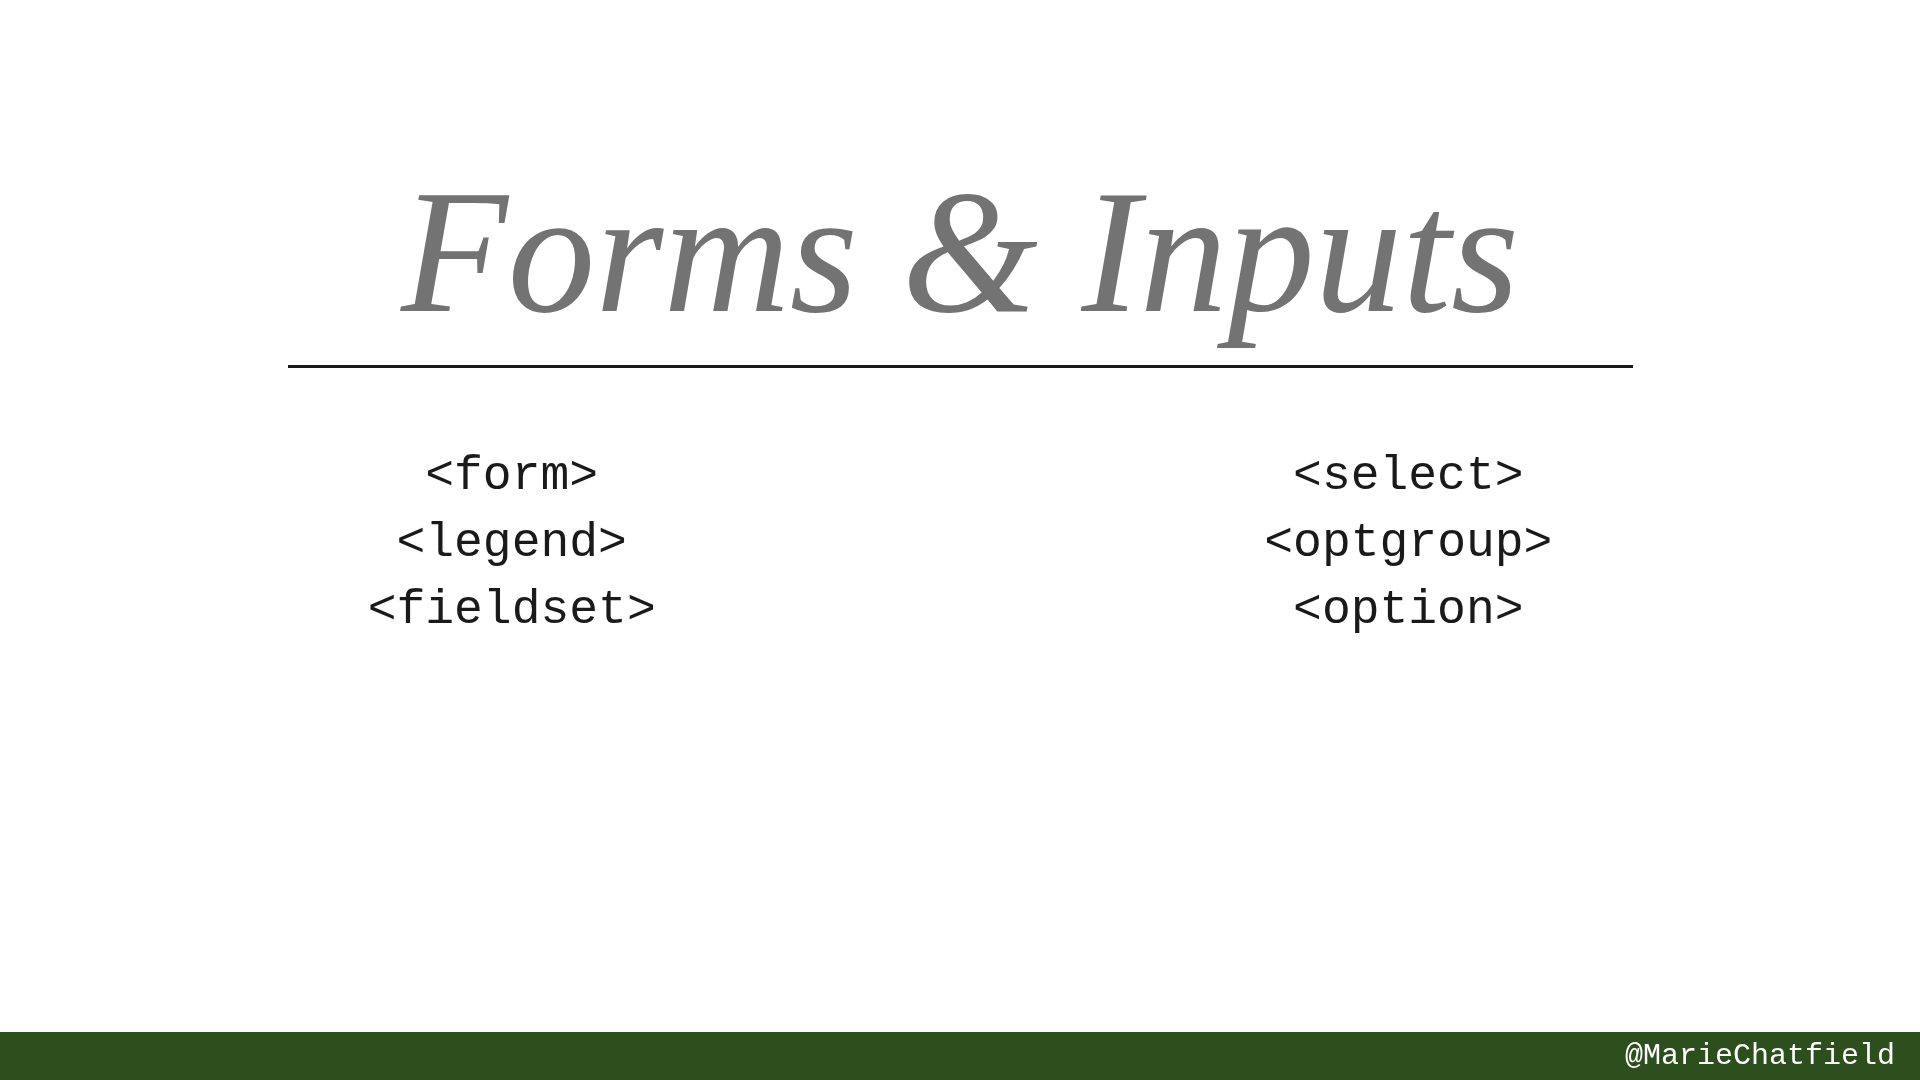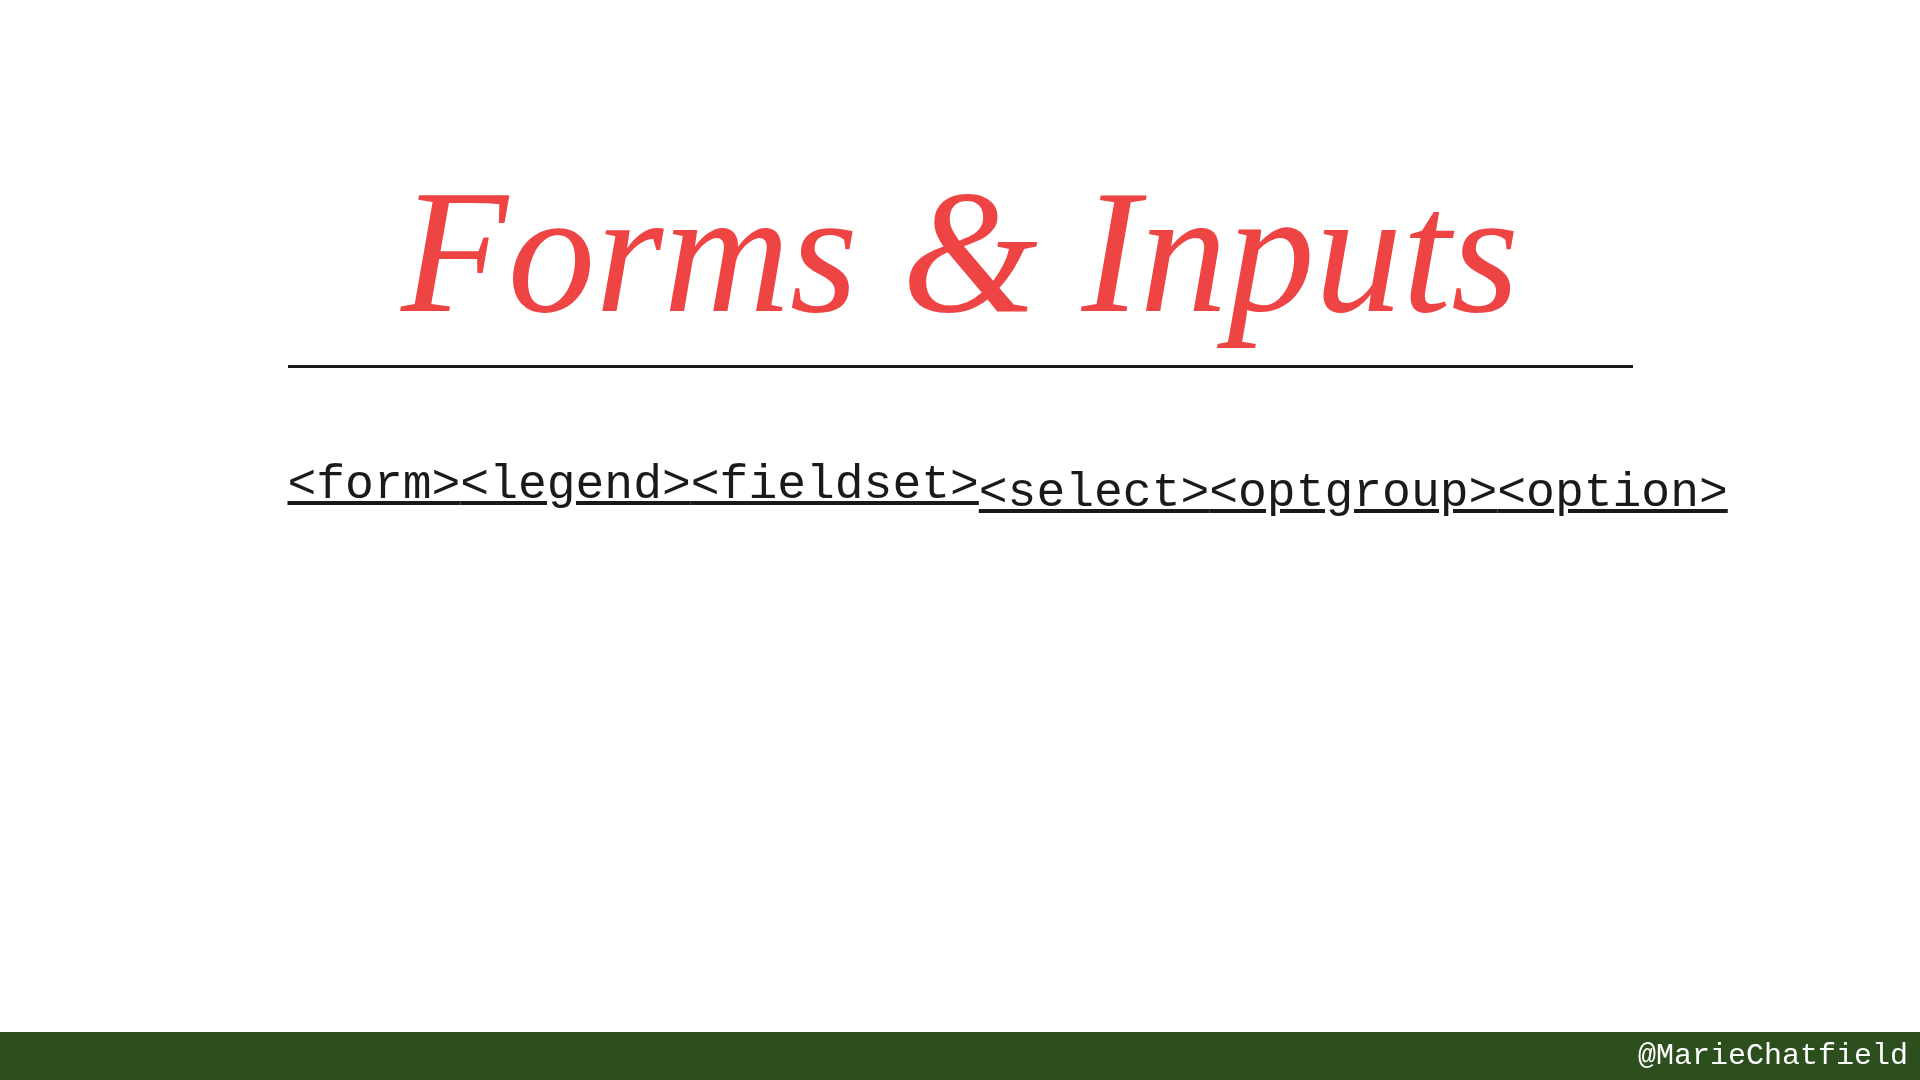--- a/index.html
+++ b/index.html
@@ -21,85 +21,83 @@
       display: flex;
       flex-direction: column;
       align-items: center;
     }
     
     .title {
       font-family: 'Brush Script MT', cursive;
       font-size: 175px;
       font-weight: 500;
       font-style: italic;
-      color: #ef4444;
+      color: #737373;
       text-align: center;
       line-height: 1;
       margin-bottom: 25px;
     }
     
     .divider {
       width: 1345px;
       height: 3px;
       background: #1a1a1a;
       margin-bottom: 75px;
     }
     
     .columns {
       display: flex;
       width: 1345px;
       justify-content: space-between;
     }
     
     .column {
       display: flex;
-      flex-direction: row;
+      flex-direction: column;
       align-items: center;
       font-family: 'Courier New', Courier, monospace;
       font-size: 48px;
       line-height: 1.4;
       color: #1a1a1a;
-      text-decoration: underline;
     }
     
     .column-1 {
       flex: 1;
       align-items: center;
     }
     
     .column-2 {
       flex: 1;
       align-items: center;
     }
     
     .column-3 {
       flex: 1;
       align-items: center;
-      margin-top: 17px;
     }
     
     .tag-item {
       white-space: nowrap;
     }
     
     .spacer {
       height: 65px;
     }
     
     .footer-bar {
       position: absolute;
       bottom: 0;
       left: 0;
       width: 100%;
       height: 48px;
       background: #2d4f1e;
       display: flex;
       justify-content: flex-end;
       align-items: center;
-      padding-right: 12px;
+      padding-right: 25px;
     }
     
     .footer-text {
       font-family: 'Courier New', Courier, monospace;
       font-size: 30px;
       color: white;
     }
   </style>
 </head>
 <body>

